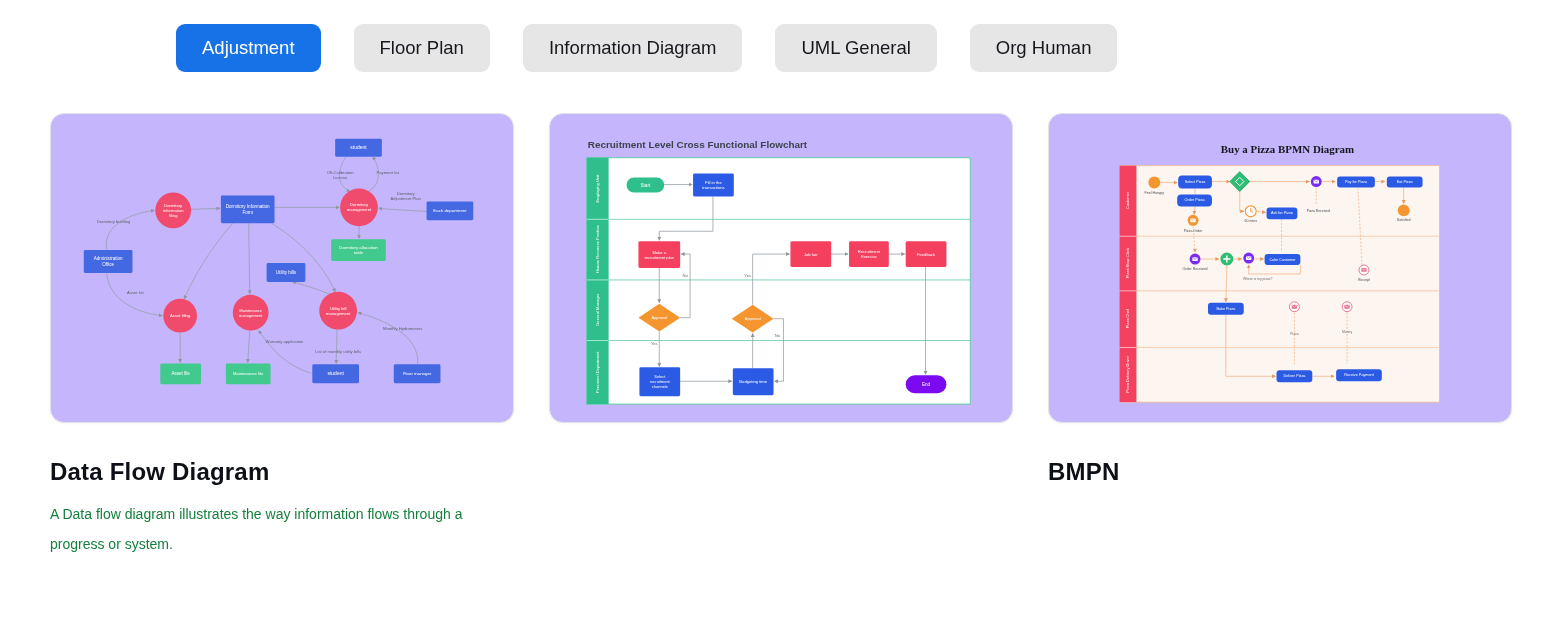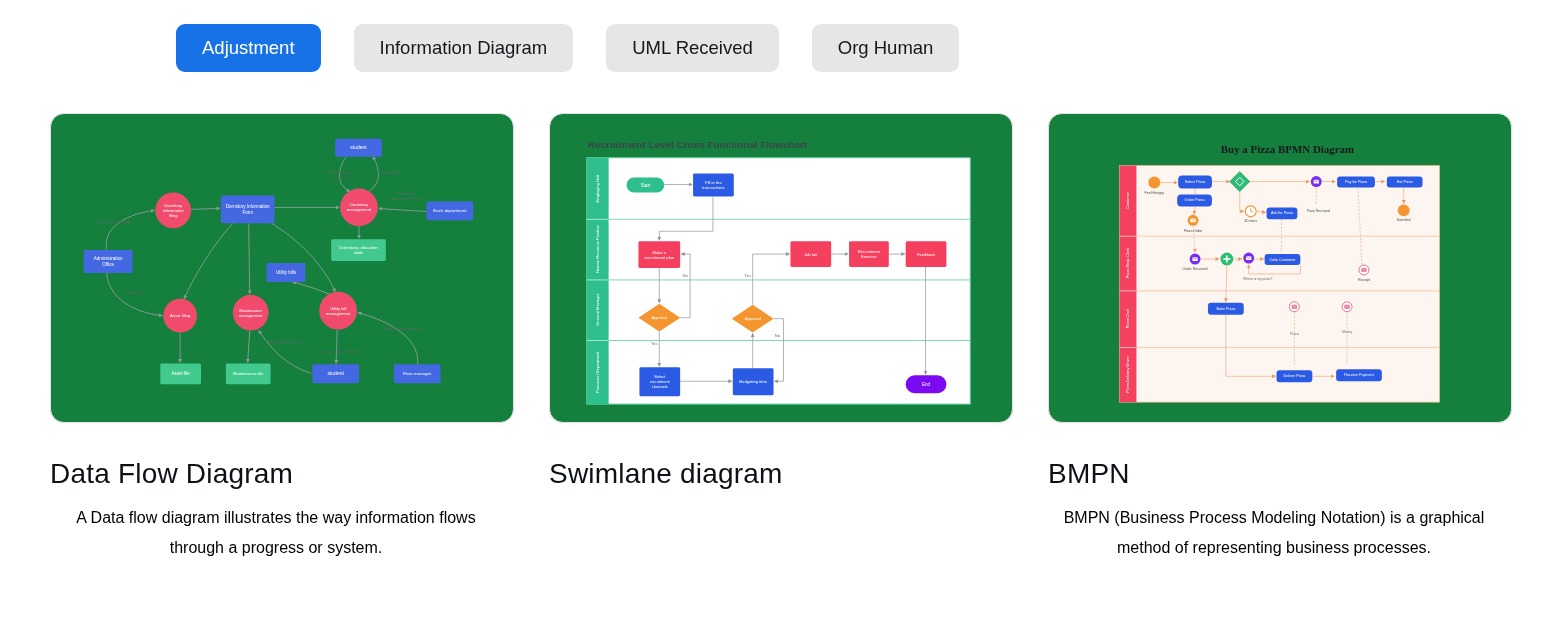--- a/index.html
+++ b/index.html
@@ -11,43 +11,43 @@
   .tab{
     height:48px;padding:0 26px;border:none;border-radius:9px;
     background:#e6e6e7;color:#16181d;font-size:18.5px;font-weight:500;
     font-family:"Liberation Sans", sans-serif;display:flex;align-items:center;cursor:pointer;
     white-space:nowrap;
   }
   .tab.active{background:#1672e6;color:#ffffff;}
   .cards{display:flex;gap:35px;padding:41px 0 0 50px;}
   .card-col{width:464px;flex:0 0 464px;}
   .card{
-    width:464px;height:310px;box-sizing:border-box;background:#15803d;
+    width:464px;height:310px;box-sizing:border-box;background:#c4b5fd;
     border:1px solid #e1e3e6;border-radius:14px;overflow:hidden;
     box-shadow:0 1px 3px rgba(0,0,0,0.04);cursor:pointer;
   }
   svg.preview{width:100%;height:100%;display:block;}
   .card-title{
-    font-size:28px;font-weight:400;color:#0d1016;margin:35px 0 0 0;
+    font-size:24px;font-weight:700;color:#0d1016;margin:35px 0 0 0;
     letter-spacing:0.2px;
   }
   .card-desc{
-    font-size:16px;line-height:30px;color:#000000;margin:13px 0 0 0;
+    font-size:14px;line-height:30px;color:#15803d;margin:13px 0 0 0;
     max-width:452px;
-    text-align:center;
   }
 </style>
 </head>
 <body>
 
 <div class="page">
   <nav class="tabs">
       <button class="tab active">Adjustment</button>
+      <button class="tab">Floor Plan</button>
       <button class="tab">Information Diagram</button>
-      <button class="tab">UML Received</button>
+      <button class="tab">UML General</button>
       <button class="tab">Org Human</button>
     </nav>
   <div class="cards">
       <div class="card-col">
     <div class="card">
       <svg class="preview" xmlns="http://www.w3.org/2000/svg" viewBox="0 0 465 310" preserveAspectRatio="xMidYMid meet">
             <defs>
               <marker id="arr0" markerWidth="6" markerHeight="6" refX="3.5" refY="2" orient="auto" markerUnits="userSpaceOnUse">
                 <path d="M0,0 L4,2 L0,4 Z" fill="#8f969c"></path>
               </marker>
@@ -326,21 +326,20 @@
             <g>
               <rect x="184" y="256" width="41" height="27" rx="1.5" fill="#2b5be5"></rect>
               <text text-anchor="middle" font-size="4.2" fill="#ffffff" font-family="Liberation Sans, sans-serif"><tspan x="204.5" y="269.5" dominant-baseline="central">Budgeting time</tspan></text>
             </g>
             <g>
               <rect x="358" y="263" width="41" height="18" rx="9" fill="#7c0af0"></rect>
               <text text-anchor="middle" font-size="4.6" fill="#ffffff" font-family="Liberation Sans, sans-serif"><tspan x="378.5" y="272" dominant-baseline="central">End</tspan></text>
             </g>
           </svg>
     </div>
-    <h2 class="card-title">Swimlane diagram</h2>
   </div>
       <div class="card-col">
     <div class="card">
       <svg class="preview" xmlns="http://www.w3.org/2000/svg" viewBox="0 0 465 310" preserveAspectRatio="xMidYMid meet">
             <defs>
               <marker id="arr2" markerWidth="6" markerHeight="6" refX="3.5" refY="2" orient="auto" markerUnits="userSpaceOnUse">
                 <path d="M0,0 L4,2 L0,4 Z" fill="#e89a66"></path>
               </marker>
             </defs>
             <g>
@@ -566,16 +565,15 @@
               <rect x="229" y="258" width="36" height="12" rx="3" fill="#2b5be5"></rect>
               <text text-anchor="middle" font-size="3.8" fill="#ffffff" font-family="Liberation Sans, sans-serif"><tspan x="247" y="264" dominant-baseline="central">Deliver Pizza</tspan></text>
             </g>
             <g>
               <rect x="289" y="257" width="46" height="12" rx="3" fill="#2b5be5"></rect>
               <text text-anchor="middle" font-size="3.8" fill="#ffffff" font-family="Liberation Sans, sans-serif"><tspan x="312" y="263" dominant-baseline="central">Receive Payment</tspan></text>
             </g>
           </svg>
     </div>
     <h2 class="card-title">BMPN</h2>
-    <p class="card-desc">BMPN (Business Process Modeling Notation) is a graphical method of representing business processes.</p>
   </div>
     </div>
 </div>
 
 </body></html>

